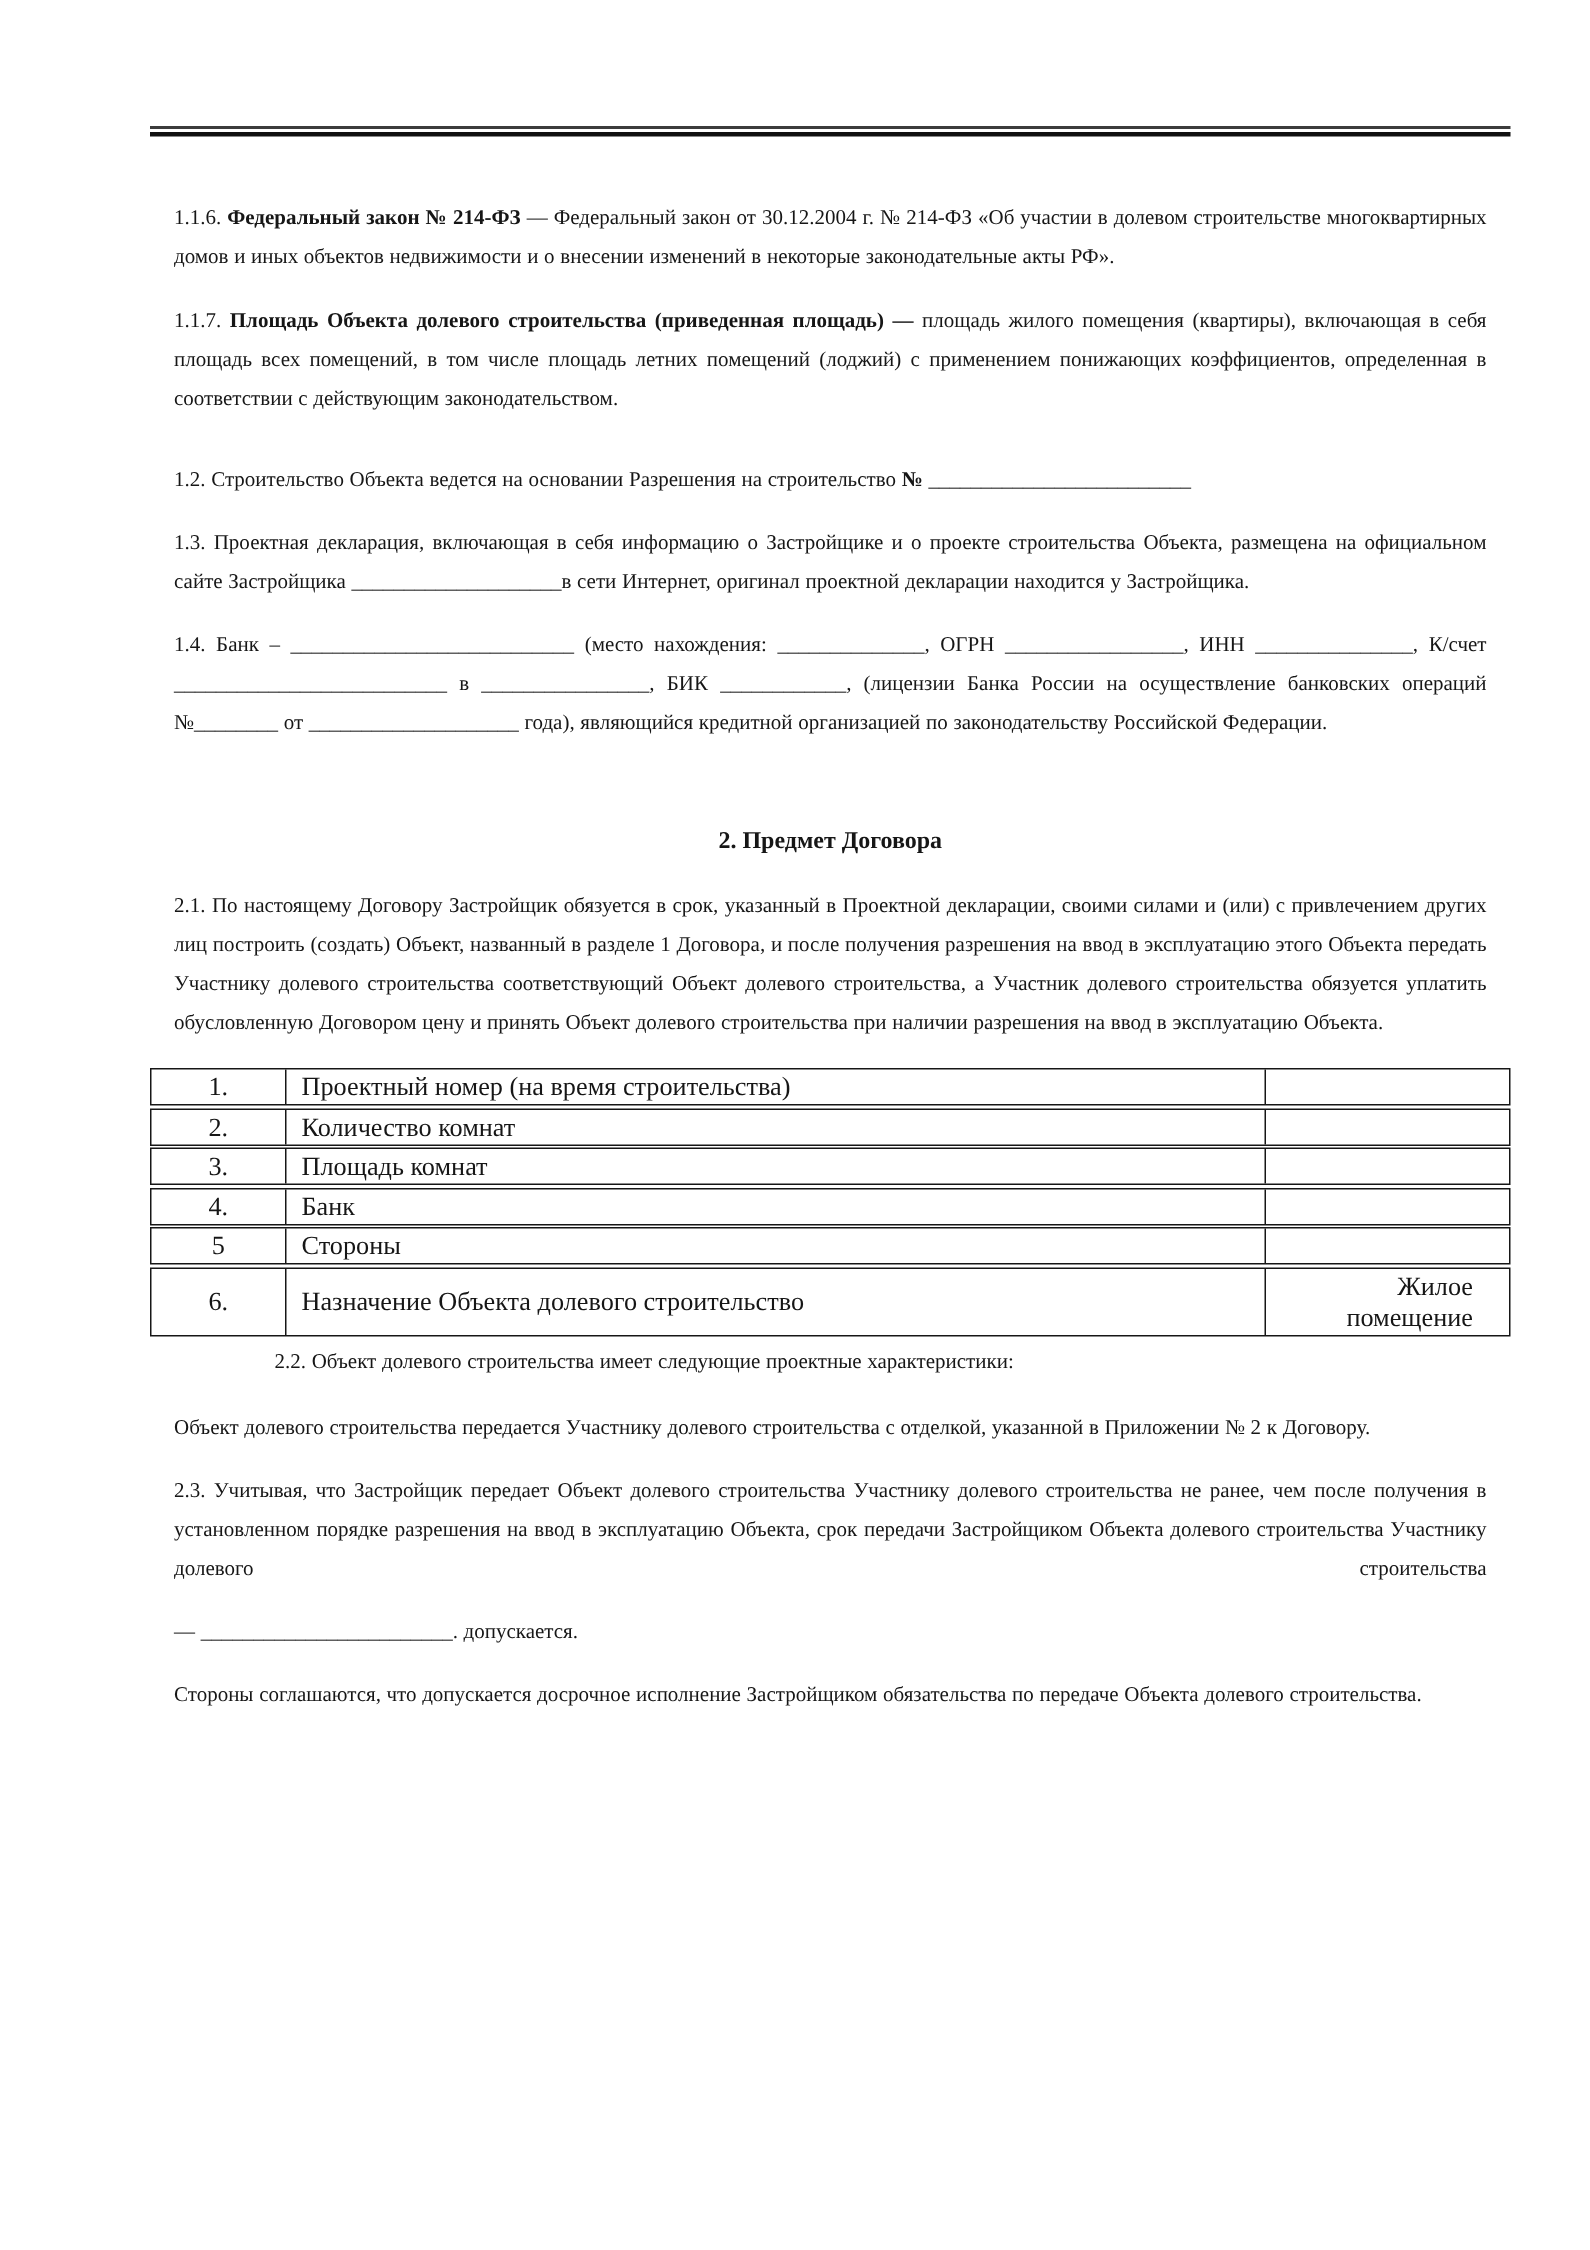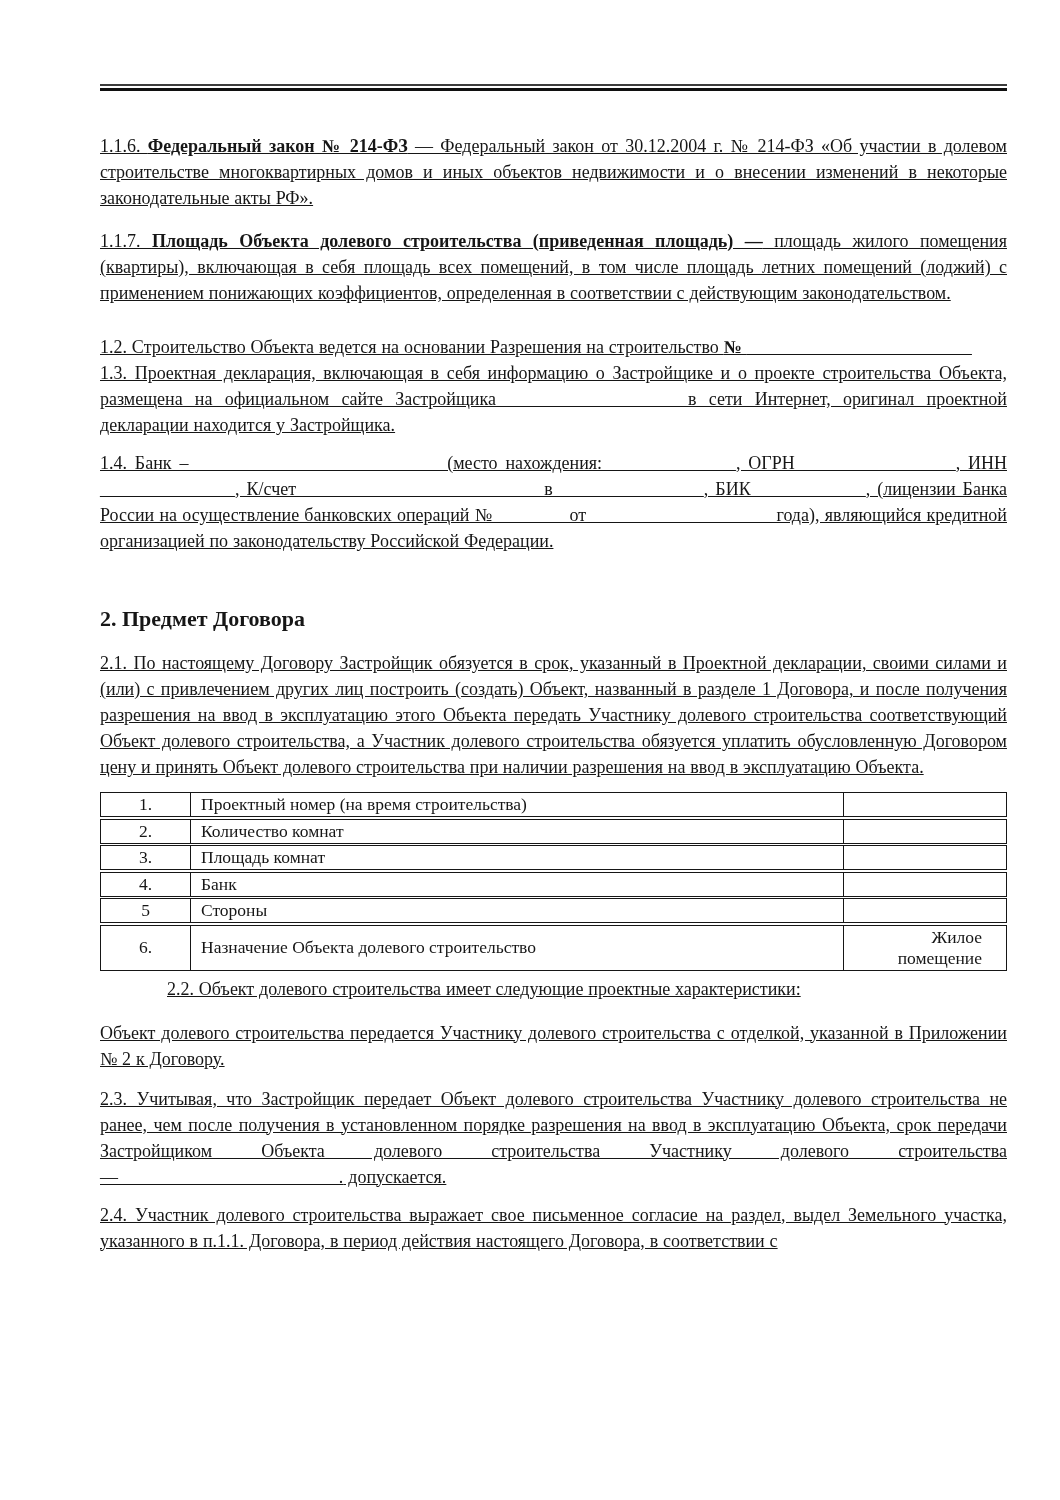--- a/index.html
+++ b/index.html
@@ -21,42 +21,41 @@
     padding: 0 53px 0 100px;
   }
   .top-rule {
     margin-top: 84px;
     height: 2px;
     border-top: 2px solid #3c3c3c;
     border-bottom: 3px solid #101010;
   }
   .content { margin-top: 42px; }
   .doc-p {
-    margin: 0;
-    font-size: 18px;
+    margin: 16px;
+    font-size: 14px;
     line-height: 26px;
     text-align: justify;
     word-spacing: 0.02em;
-    text-decoration: underline;
   }
   .mt-17   { margin-top: 17px; }
   .mt-28   { margin-top: 28px; }
   .mt-12   { margin-top: 12px; }
   .mt-18   { margin-top: 18px; }
   .mt-14   { margin-top: 14px; }
   .mt-5    { margin-top: 5px; }
   .indent  { text-indent: 67px; }
   .j-last  { text-align-last: justify; }
   b { font-weight: bold; }
   .heading {
     margin: 52px 0 0 0;
-    font-size: 22px;
+    font-size: 16px;
     line-height: 26px;
     font-weight: bold;
-    text-align: left;
+    text-align: center;
   }
   
   .spec-table {
     margin-top: 12px;
     width: 100%;
   }
   .t-row {
     display: flex;
     align-items: stretch;
     border: 1.5px solid #161616;
@@ -148,17 +147,17 @@
       </div>
     </div>
 
     <p class="doc-p indent mt-5"><span>2.2. Объект долевого строительства имеет следующие проектные характеристики:</span></p>
 
     <p class="doc-p mt-18"><span>Объект долевого строительства передается Участнику долевого строительства с отделкой, указанной в Приложении № 2 к Договору.</span></p>
 
 
     <p class="doc-p j-last mt-14"><span>2.3. Учитывая, что Застройщик передает Объект долевого строительства Участнику долевого строительства не ранее, чем после получения в установленном порядке разрешения на ввод в эксплуатацию Объекта, срок передачи Застройщиком Объекта долевого строительства Участнику долевого строительства</span></p>
     <p class="doc-p"><span>— ________________________.</span><span> допускается.</span></p>
+    <p class="doc-p"><span>Стороны соглашаются, что допускается досрочное исполнение Застройщиком обязательства по передаче Объекта долевого строительства.</span></p>
 
-    <p class="doc-p mt-12"><span>2.4. Участник долевого строительства выражает свое письменное согласие на раздел, выдел Земельного участка, указанного в п.1.1. Договора, в период действия настоящего Договора, в соответствии с</span></p>
 
   </div>
 </div>
 
 </body></html>

